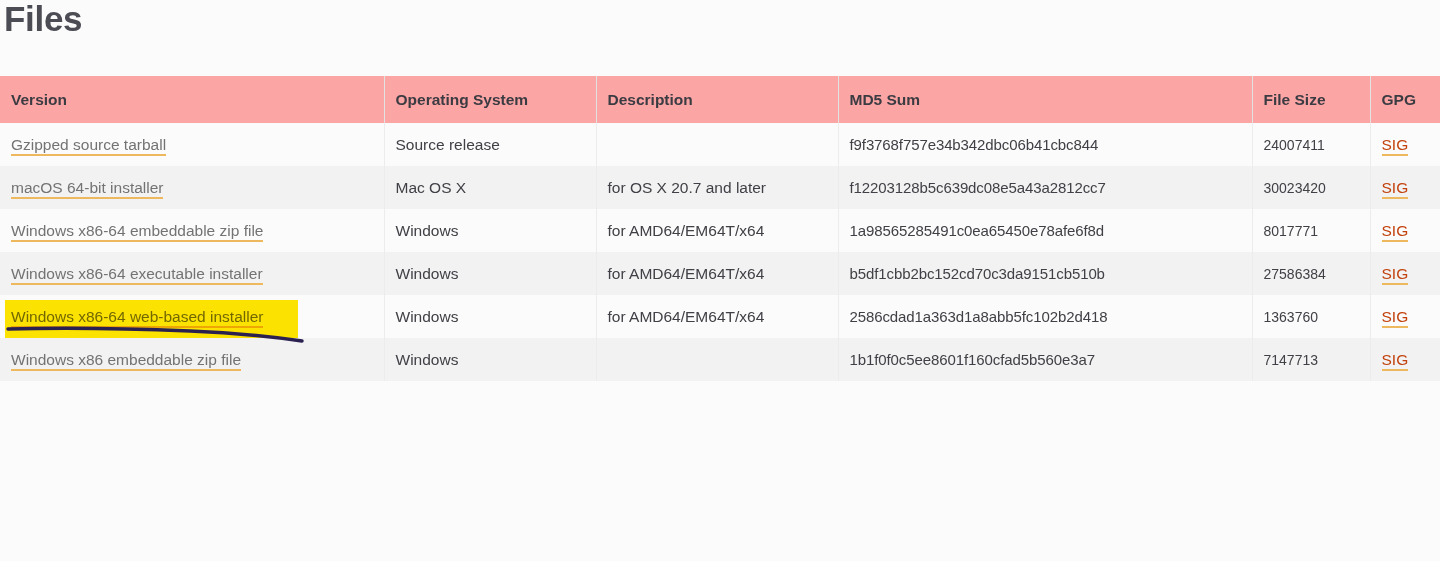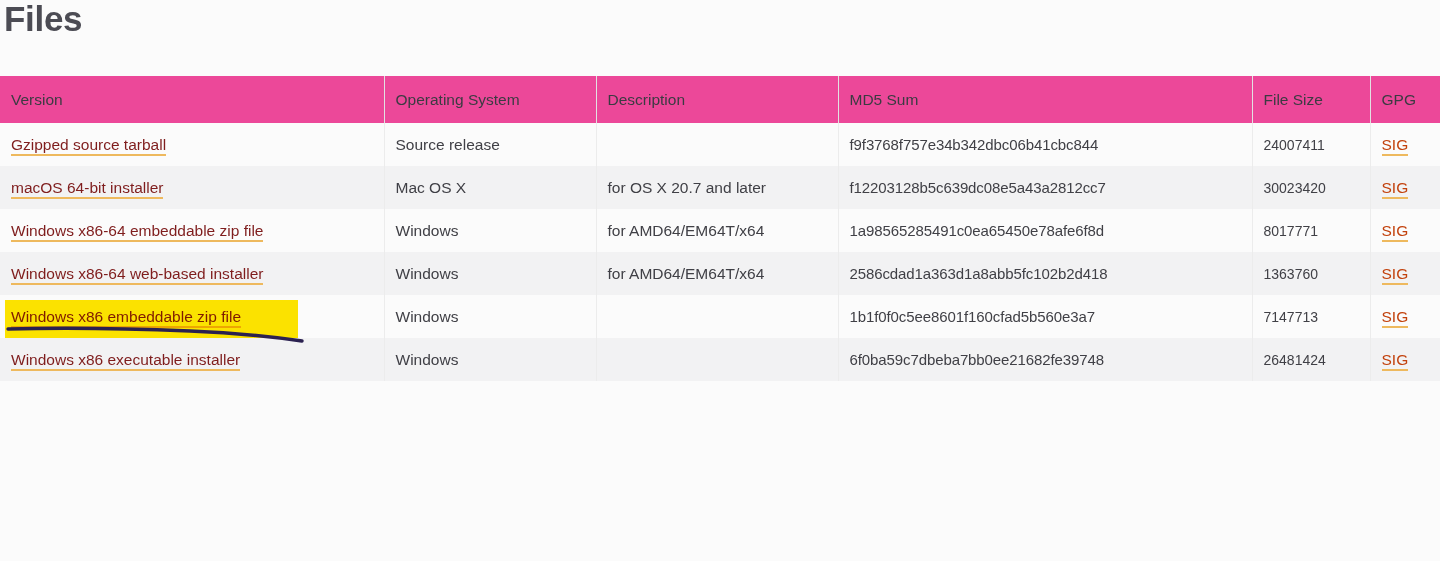--- a/index.html
+++ b/index.html
@@ -33,24 +33,24 @@
     font-size: 15.5px;
   }
   #files-table col.c-version { width: 384px; }
   #files-table col.c-os      { width: 212px; }
   #files-table col.c-desc    { width: 242px; }
   #files-table col.c-md5     { width: 414px; }
   #files-table col.c-size    { width: 118px; }
   #files-table col.c-gpg     { width: 70px; }
 
   #files-table thead th {
-    background: #ec4899;
+    background: #fca5a5;
     height: 47px;
     font-size: 15.5px;
-    font-weight: normal;
+    font-weight: bold;
     color: #3b3b42;
     text-align: left;
     padding: 0 0 0 11px;
     border-right: 1px solid #e2e2e2;
     vertical-align: middle;
     white-space: nowrap;
   }
   #files-table thead th:last-child { border-right: none; }
 
   #files-table tbody td {
@@ -60,21 +60,21 @@
     border-right: 1px solid #ececec;
     vertical-align: middle;
     white-space: nowrap;
     overflow: hidden;
   }
   #files-table tbody td:last-child { border-right: none; }
   #files-table tbody tr:nth-child(odd)  td { background: #fbfbfb; }
   #files-table tbody tr:nth-child(even) td { background: #f2f2f3; }
 
   .flink {
-    color: #7f1d1d;
+    color: #737373;
     text-decoration: none;
     border-bottom: 2px solid #eeb95e;
     padding-bottom: 1px;
     cursor: pointer;
     font-size: 15.5px;
   }
   .siglink {
     color: #c2410c;
     text-decoration: none;
     border-bottom: 2px solid #eeb95e;
@@ -150,43 +150,43 @@
         </tr>
         <tr>
           <td><a class="flink">Windows x86-64 embeddable zip file</a></td>
           <td>Windows</td>
           <td>for AMD64/EM64T/x64</td>
           <td class="md5">1a98565285491c0ea65450e78afe6f8d</td>
           <td class="size">8017771</td>
           <td><a class="siglink">SIG</a></td>
         </tr>
         <tr>
+          <td><a class="flink">Windows x86-64 executable installer</a></td>
+          <td>Windows</td>
+          <td>for AMD64/EM64T/x64</td>
+          <td class="md5">b5df1cbb2bc152cd70c3da9151cb510b</td>
+          <td class="size">27586384</td>
+          <td><a class="siglink">SIG</a></td>
+        </tr>
+        <tr>
           <td><a class="flink">Windows x86-64 web-based installer</a></td>
           <td>Windows</td>
           <td>for AMD64/EM64T/x64</td>
           <td class="md5">2586cdad1a363d1a8abb5fc102b2d418</td>
           <td class="size">1363760</td>
           <td><a class="siglink">SIG</a></td>
         </tr>
         <tr>
           <td><a class="flink">Windows x86 embeddable zip file</a></td>
           <td>Windows</td>
           <td></td>
           <td class="md5">1b1f0f0c5ee8601f160cfad5b560e3a7</td>
           <td class="size">7147713</td>
           <td><a class="siglink">SIG</a></td>
         </tr>
-        <tr>
-          <td><a class="flink">Windows x86 executable installer</a></td>
-          <td>Windows</td>
-          <td></td>
-          <td class="md5">6f0ba59c7dbeba7bb0ee21682fe39748</td>
-          <td class="size">26481424</td>
-          <td><a class="siglink">SIG</a></td>
-        </tr>
       </tbody>
   </table>
 
   <div id="annotation-layer">
     <div id="highlight-box" style="background: rgb(255, 230, 0);"></div>
     <svg id="highlight-stroke" viewBox="0 0 320 28">
       <path d="M8,11 C60,9.5 130,10.5 190,13 C235,14.8 270,18.5 302,23" fill="none" stroke="#2b2150" stroke-width="3.4" stroke-linecap="round"></path>
     </svg>
   </div>
 

